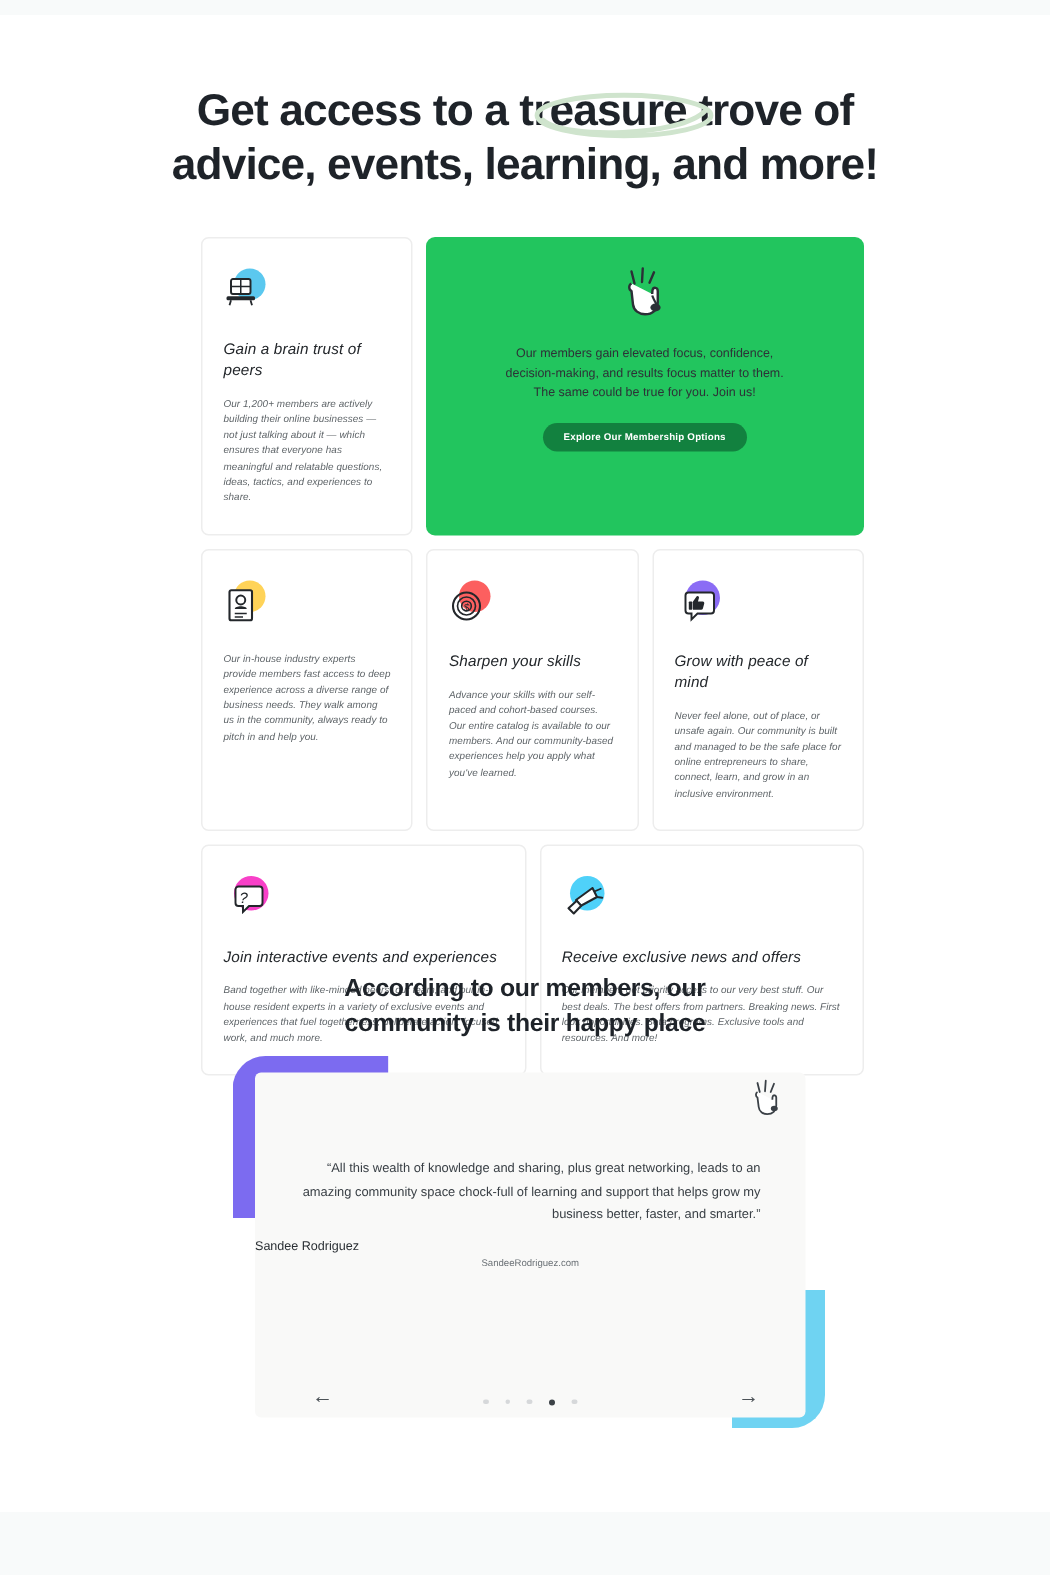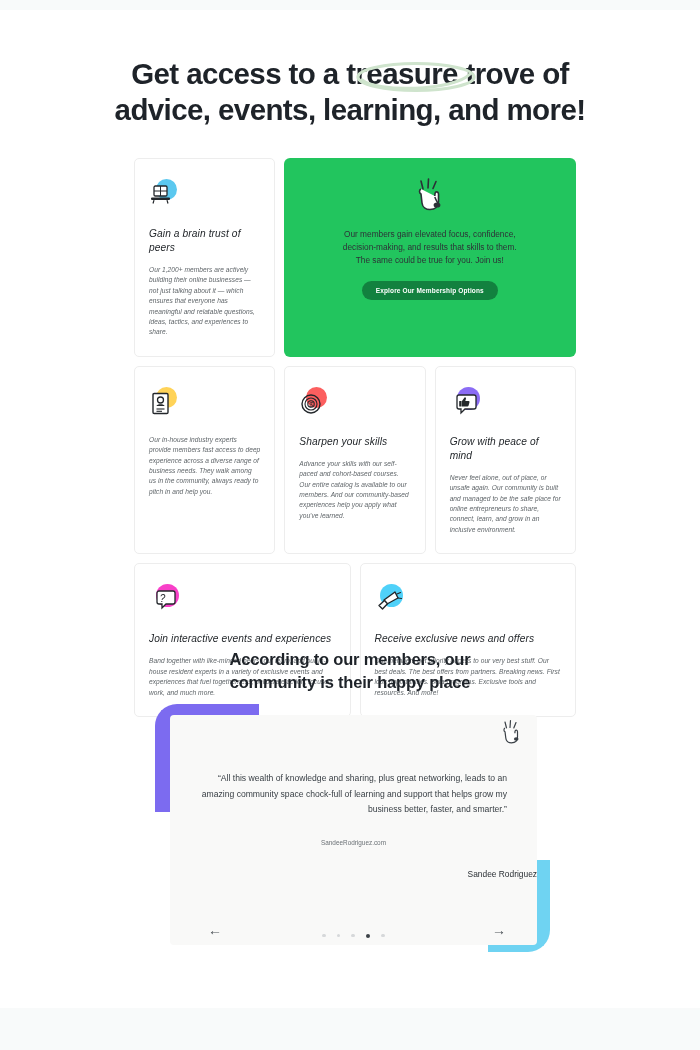--- a/index.html
+++ b/index.html
@@ -143,25 +143,24 @@
 
   .t-quote {
     position: absolute; left: 30px; top: 56px; width: 307px;
     text-align: right;
     font-size: 8.6px;
     line-height: 15.5px;
     color: #3a4046;
   }
   .t-author {
     position: absolute; left: 0; top: 110px; width: 367px;
-    text-align: right;
+    text-align: left;
     font-size: 8.4px;
     color: #2a2f34;
     font-weight: 400;
-    margin-top: 44px;
   }
   .t-site {
     position: absolute; left: 0; top: 124px; width: 367px;
     text-align: center;
     font-size: 6.4px;
     color: #6b7176;
   }
 
   .t-controls { position: absolute; left: 0; top: 200px; width: 367px; height: 30px; }
   .arrow {
@@ -230,21 +229,21 @@
 
       <div class="green-panel">
         <svg class="green-icon" viewBox="0 0 34 40">
           <path d="M10 17 L8 9 M15 16 L15.5 7 M20 16.5 L23 9.5" stroke="#2b3036" stroke-width="1.6" fill="none" stroke-linecap="round"></path>
           <path d="M8 17 C6 18 6 21 8 22 L9 31 C9.5 35 13 37.5 17 37.5 C22 37.5 25.5 34.5 25.5 29.5
                    L25.5 22 C25.5 19.5 22.5 19 22 21.5 L21.8 24" fill="#ffffff" stroke="#2b3036" stroke-width="1.6" stroke-linejoin="round"></path>
           <path d="M21.8 25 C23 28.5 25 31 25.5 32.5" stroke="#2b3036" stroke-width="1.5" fill="none"></path>
           <ellipse cx="24" cy="33" rx="3.4" ry="2.6" fill="#2b3036"></ellipse>
         </svg>
         <p>Our members gain elevated focus, confidence,</p>
-        <p>decision-making, and results that skills to them.</p>
+        <p>decision-making, and results focus matter to them.</p>
         <p>The same could be true for you. Join us!</p>
         <button class="green-btn">Explore Our Membership Options</button>
       </div>
     </div>
 
     <div class="row">
       <div class="card w1">
         <div class="card-icon">
           <div class="blob" style="background:#ffd358"></div>
           <svg width="26" height="24" viewBox="0 0 26 24">

